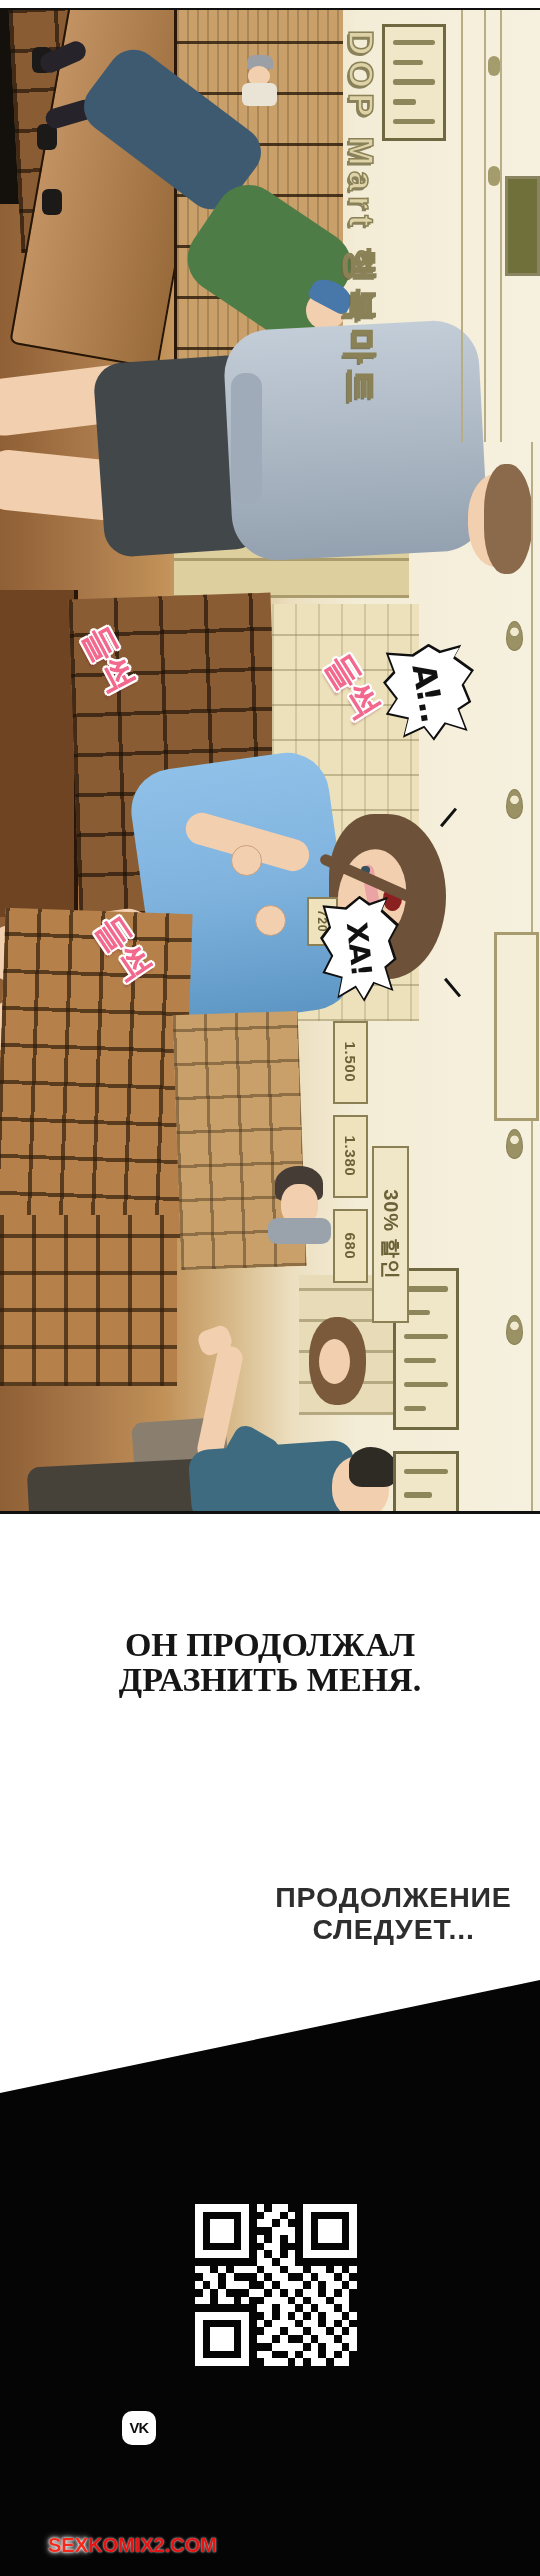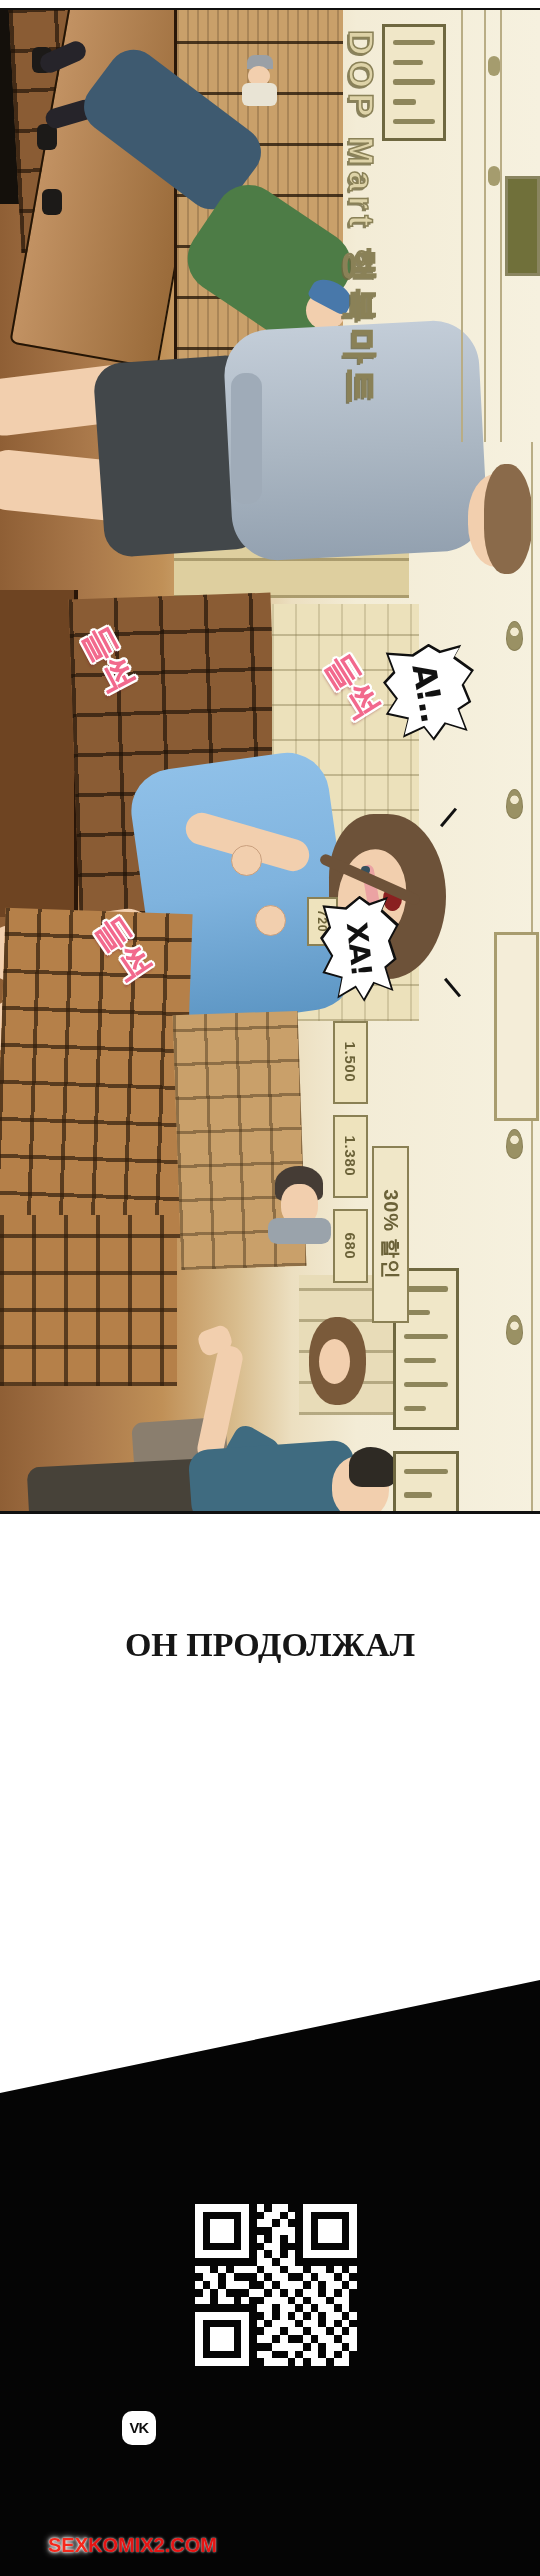--- a/index.html
+++ b/index.html
@@ -232,23 +232,26 @@
       <div class="btxt" style="font-size:32px;transform:rotate(80deg);letter-spacing:-1.5px;">А!..</div>
     </div>
     <div class="shape bubble" style="left:320px;top:886px;width:79px;height:106px;">
       <div class="inner"></div>
       <div class="btxt" style="font-size:28px;transform:rotate(84deg);letter-spacing:-0.8px;">ХА!</div>
     </div>
   </div>
 
   <div class="narration">
     <div>ОН ПРОДОЛЖАЛ</div>
+    <div>ДРАЗНИТЬ МЕНЯ.</div>
   </div>
 
   <div class="continued">
+    <div>ПРОДОЛЖЕНИЕ</div>
+    <div>СЛЕДУЕТ...</div>
   </div>
 
   <div class="wedge"></div>
 
   <div class="qr" id="qr">
       <b class="on"></b>
       <b class="on"></b>
       <b class="on"></b>
       <b class="on"></b>
       <b class="on"></b>

